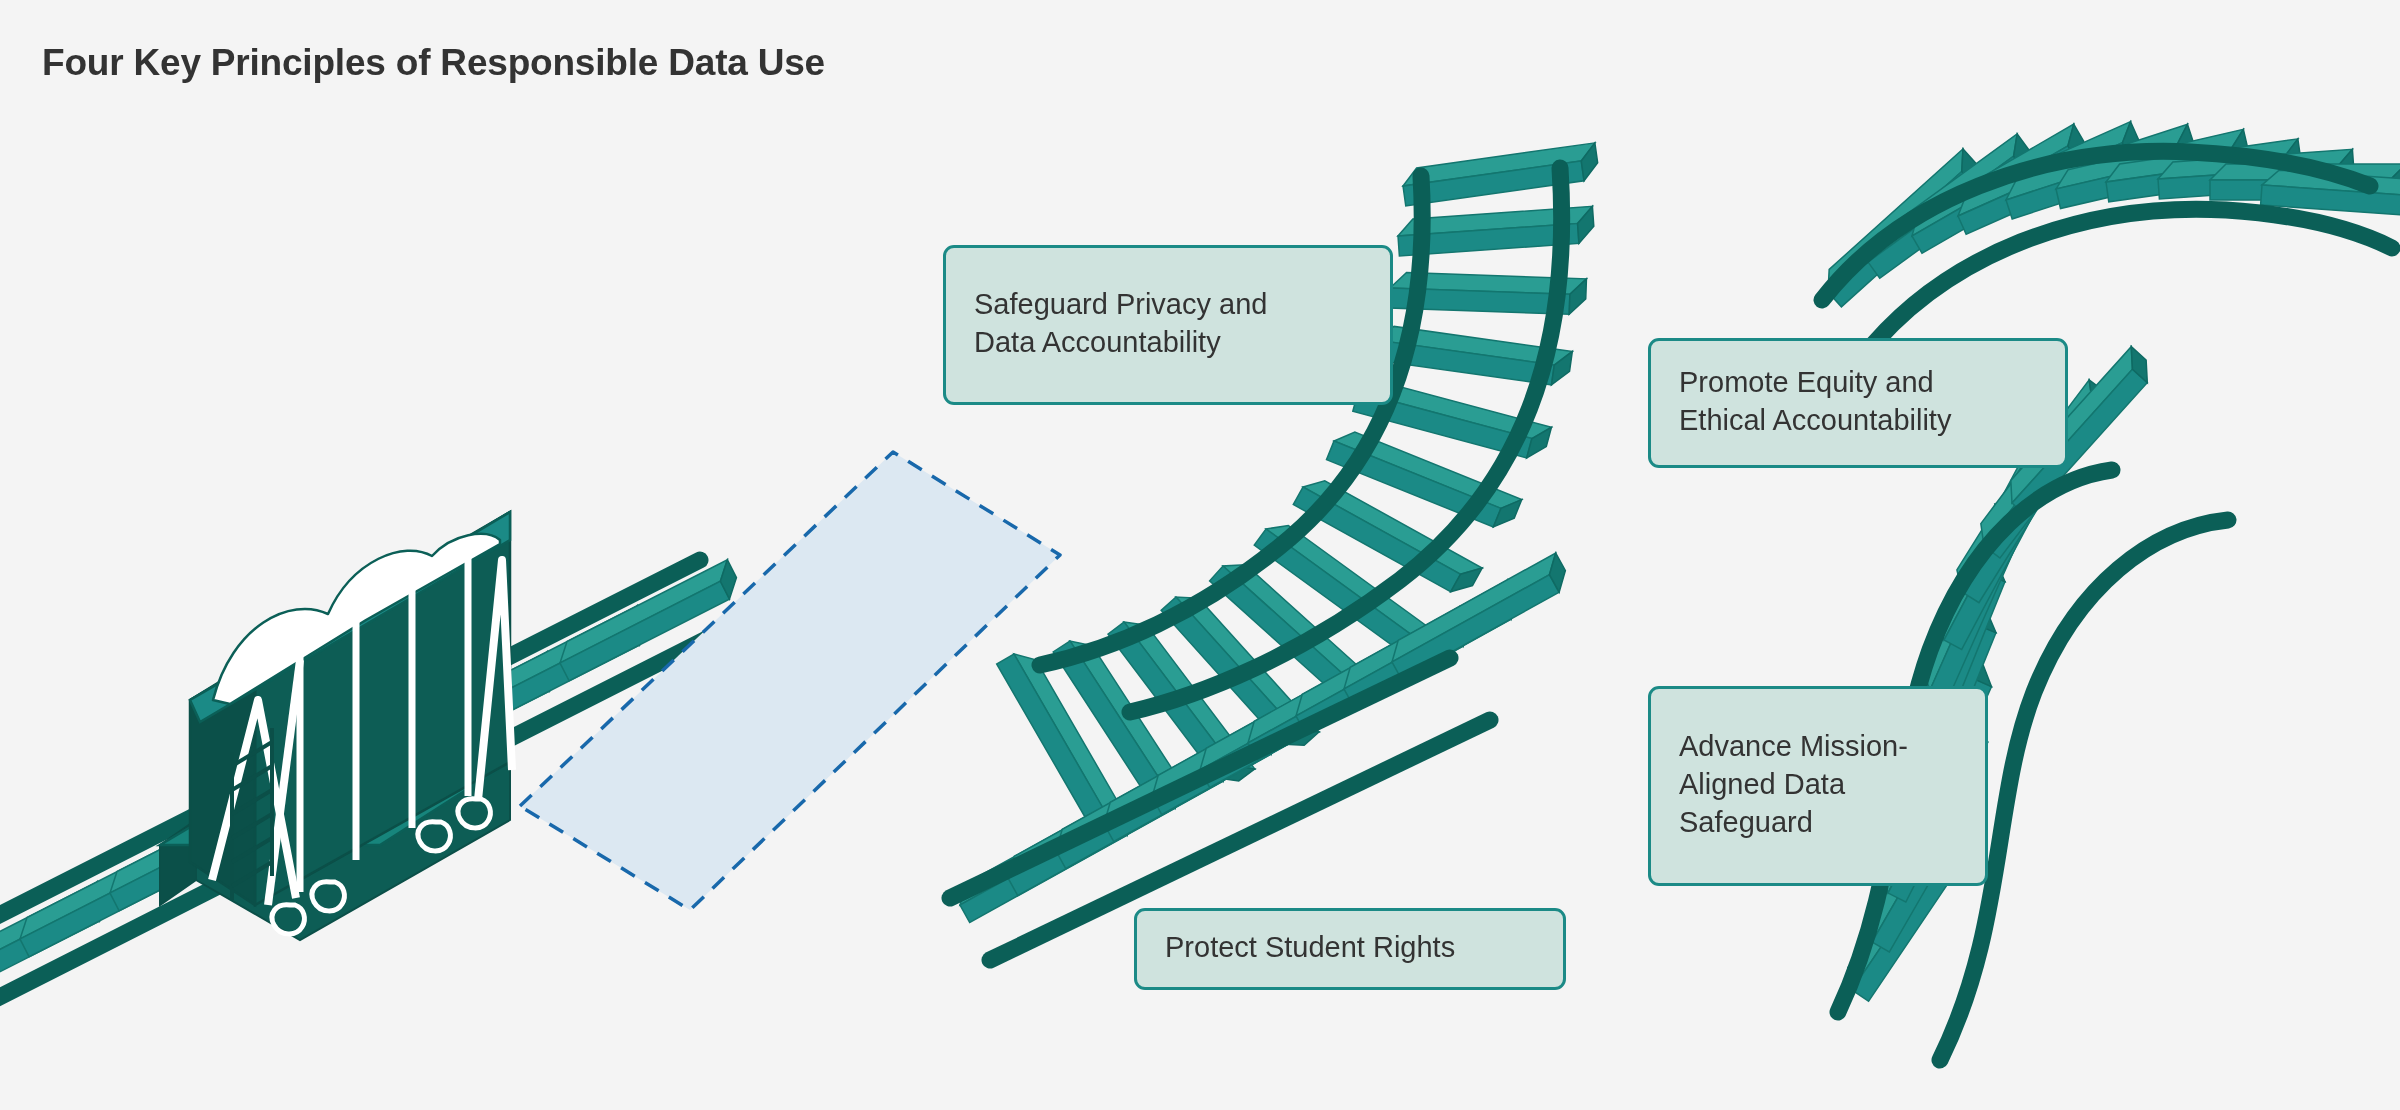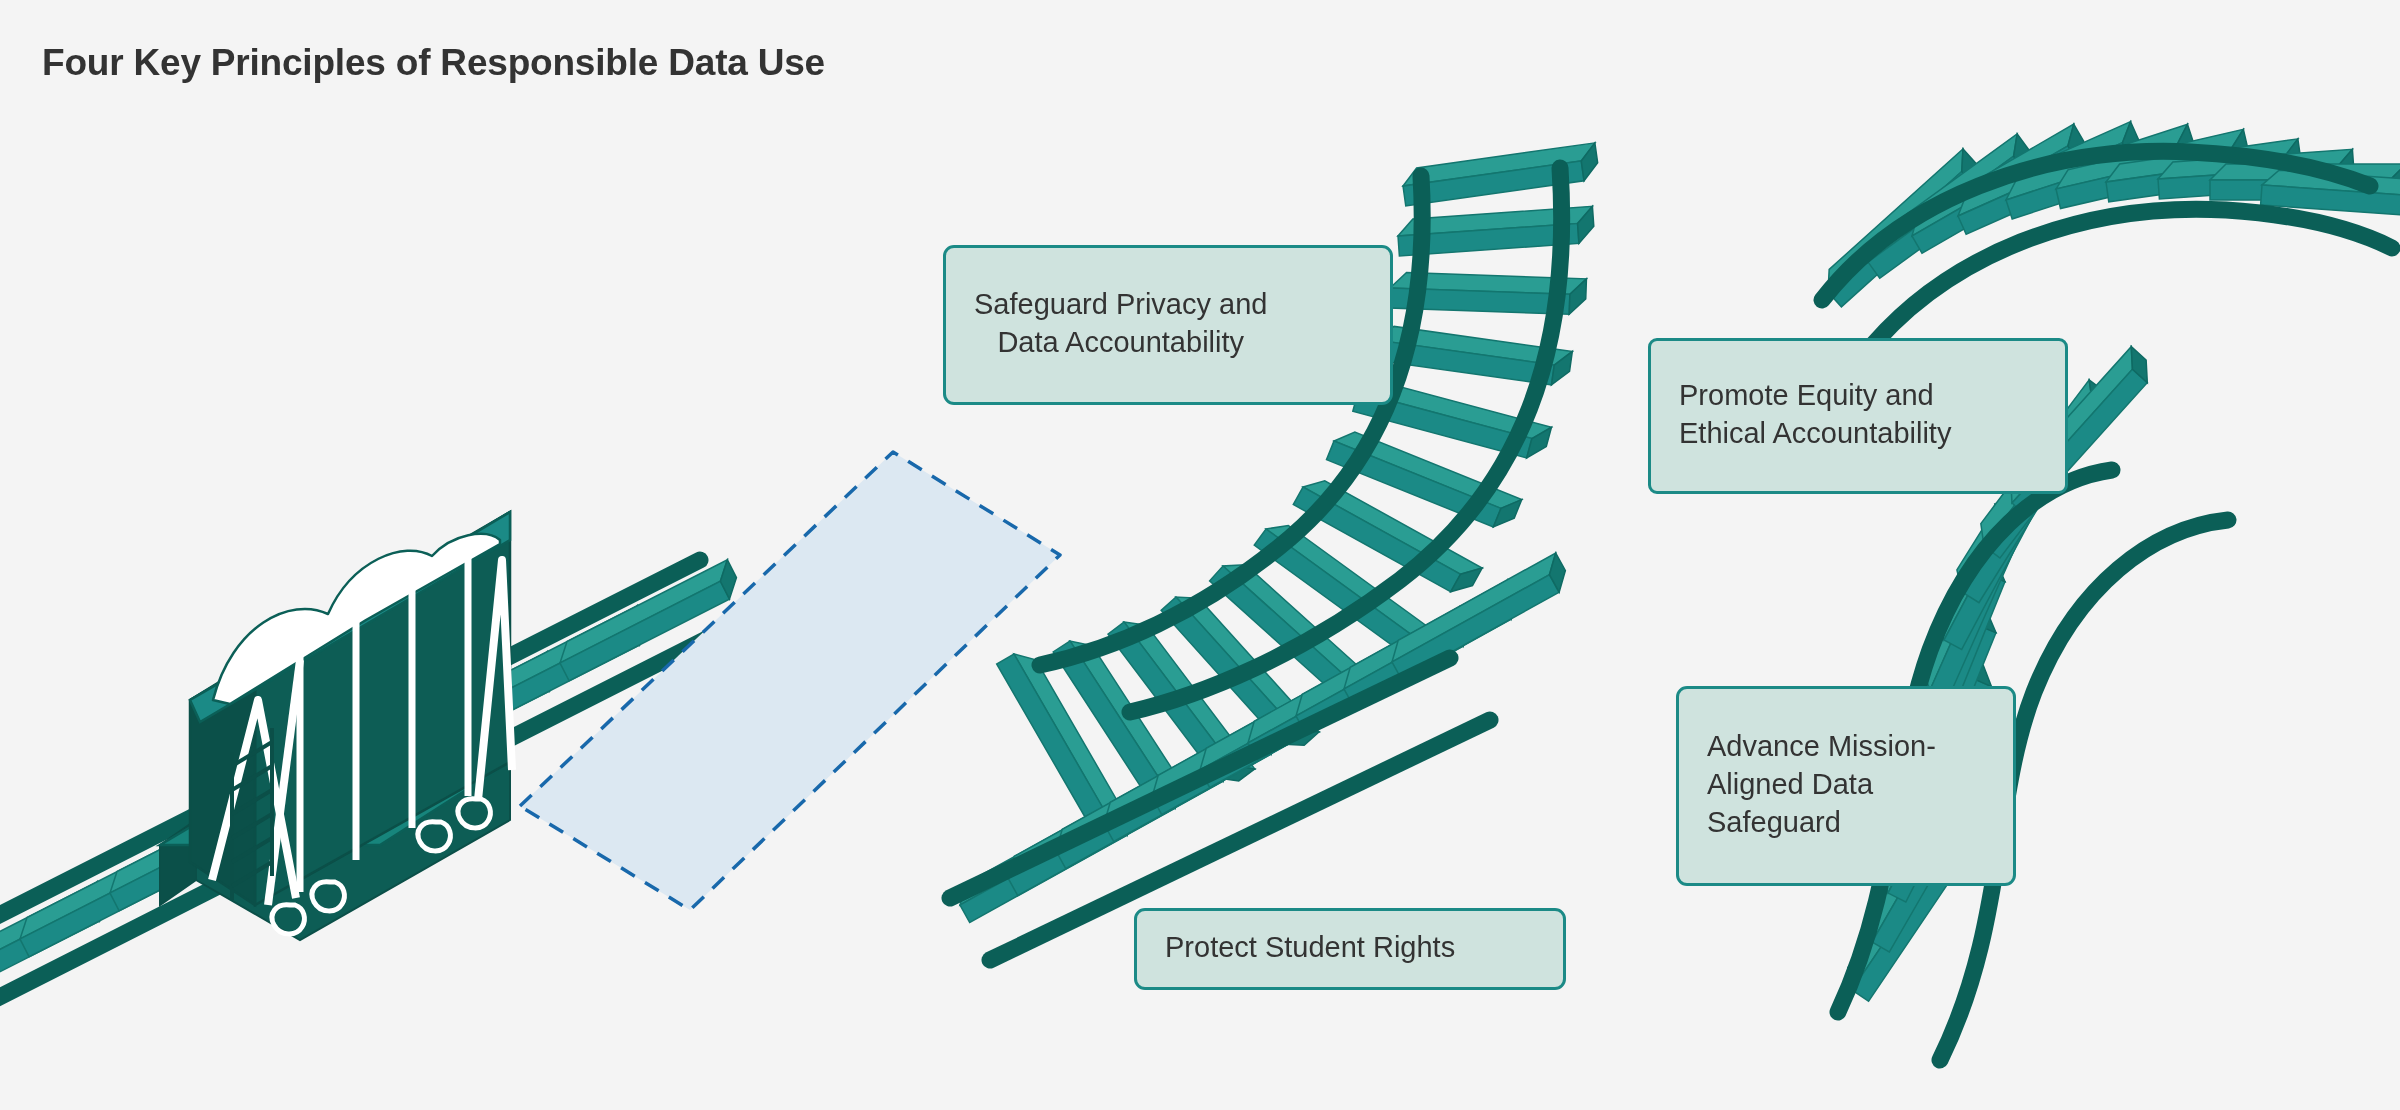--- a/index.html
+++ b/index.html
@@ -45,23 +45,23 @@
     color: #333333;
     font-size: 29px;
     line-height: 1.31;
     display: flex;
     align-items: center;
     padding: 14px 24px 16px 28px;
   }
   .label-card span {
     display: block;
   }
-  #card-safeguard { left: 943px; top: 245px;  width: 450px; height: 160px; text-align: center; }
-  #card-equity    { left: 1648px; top: 338px; width: 420px; height: 156px; border-radius: 9px; }
-  #card-advance   { left: 1648px; top: 686px; width: 340px; height: 200px; margin-left: 28px; }
+  #card-safeguard { left: 943px; top: 245px;  width: 450px; height: 160px; }
+  #card-equity    { left: 1648px; top: 338px; width: 420px; height: 130px; }
+  #card-advance   { left: 1648px; top: 686px; width: 340px; height: 200px; }
   #card-protect   { left: 1102px; top: 908px; width: 432px; height: 82px; margin-left: 32px; }
 </style>
 </head>
 <body>
 
 <div id="stage">
 
   <div id="page-title">Four Key Principles of Responsible Data Use</div>
 
   <svg id="art" viewBox="0 0 2400 1110">

